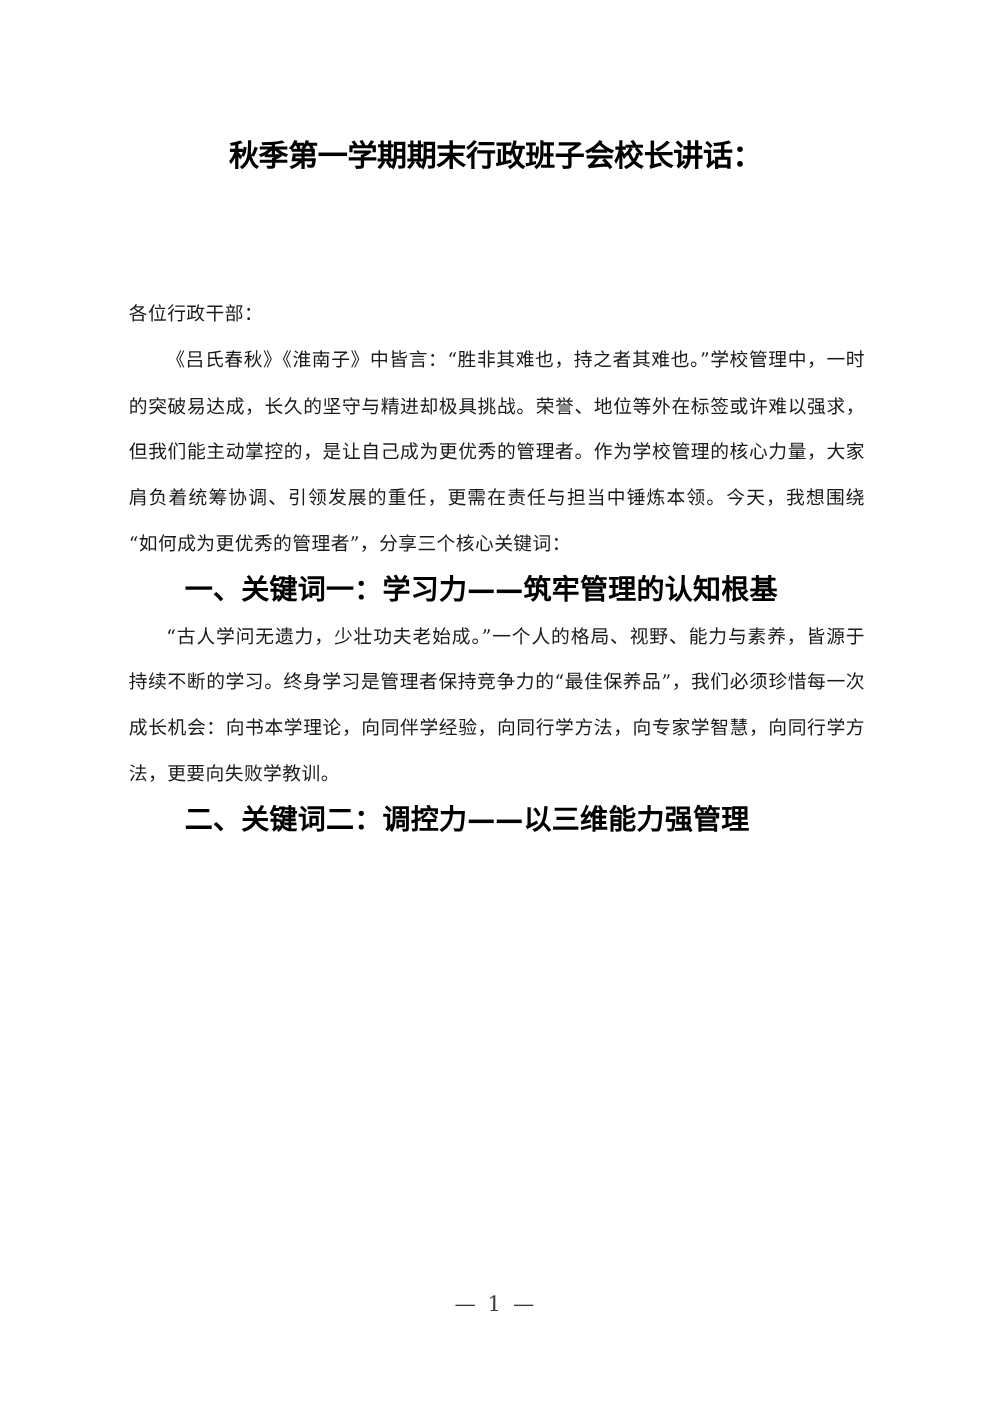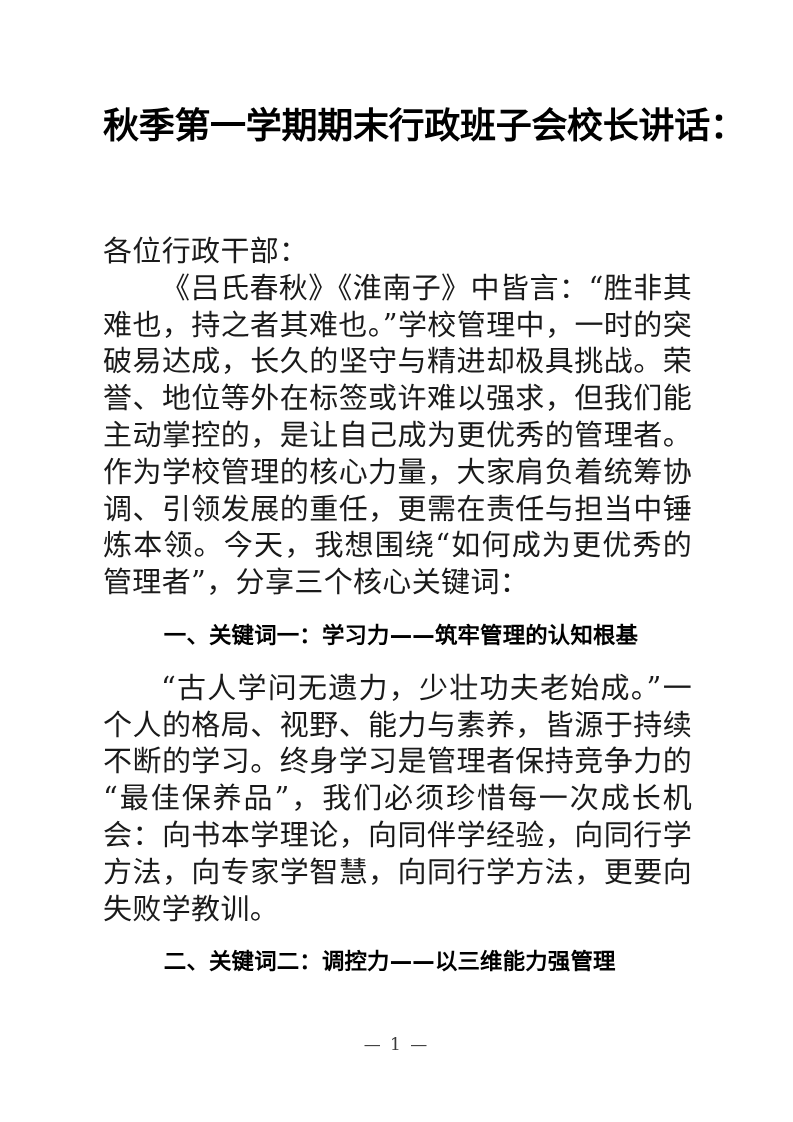--- a/index.html
+++ b/index.html
@@ -21,21 +21,21 @@
 
   
   .doc-title {
     position: absolute;
     left: 103px;
     top: 104px;
     width: 587px;
     text-align: center;
     font-family: "DejaVu Sans", "Liberation Sans", sans-serif;
     font-weight: 700;
-    font-size: 36px;
+    font-size: 24px;
     line-height: 43px;
     color: #000000;
     letter-spacing: 0px;
   }
   .doc-title .t-line {
     display: block;
     white-space: nowrap;
   }
   .doc-title .t-line-1 { letter-spacing: -0.3px; }
   .doc-title .t-line-2 { letter-spacing: 0.2px; }
@@ -43,39 +43,39 @@
   
   .body-area {
     position: absolute;
     left: 103px;
     top: 233px;
     width: 589px;
   }
 
   .para {
     font-family: "DejaVu Serif", "Liberation Serif", serif;
-    font-size: 29px;
+    font-size: 15px;
     line-height: 36.8px;
     color: #1a1a1a;
     text-align: justify;
     text-justify: inter-character;
     margin: 0;
     letter-spacing: 0.35px;
     font-weight: 400;
   }
 
   .para.indent { text-indent: 2em; }
 
   .section-heading {
     font-family: "DejaVu Sans", "Liberation Sans", sans-serif;
     font-weight: 700;
     font-size: 22.4px;
     line-height: 36.8px;
     color: #000000;
-    margin: 16px;
+    margin: 0;
     text-indent: 2em;
     letter-spacing: 0.2px;
     white-space: nowrap;
   }
 
   
   .page-footer {
     position: absolute;
     left: 0;
     top: 1034px;

